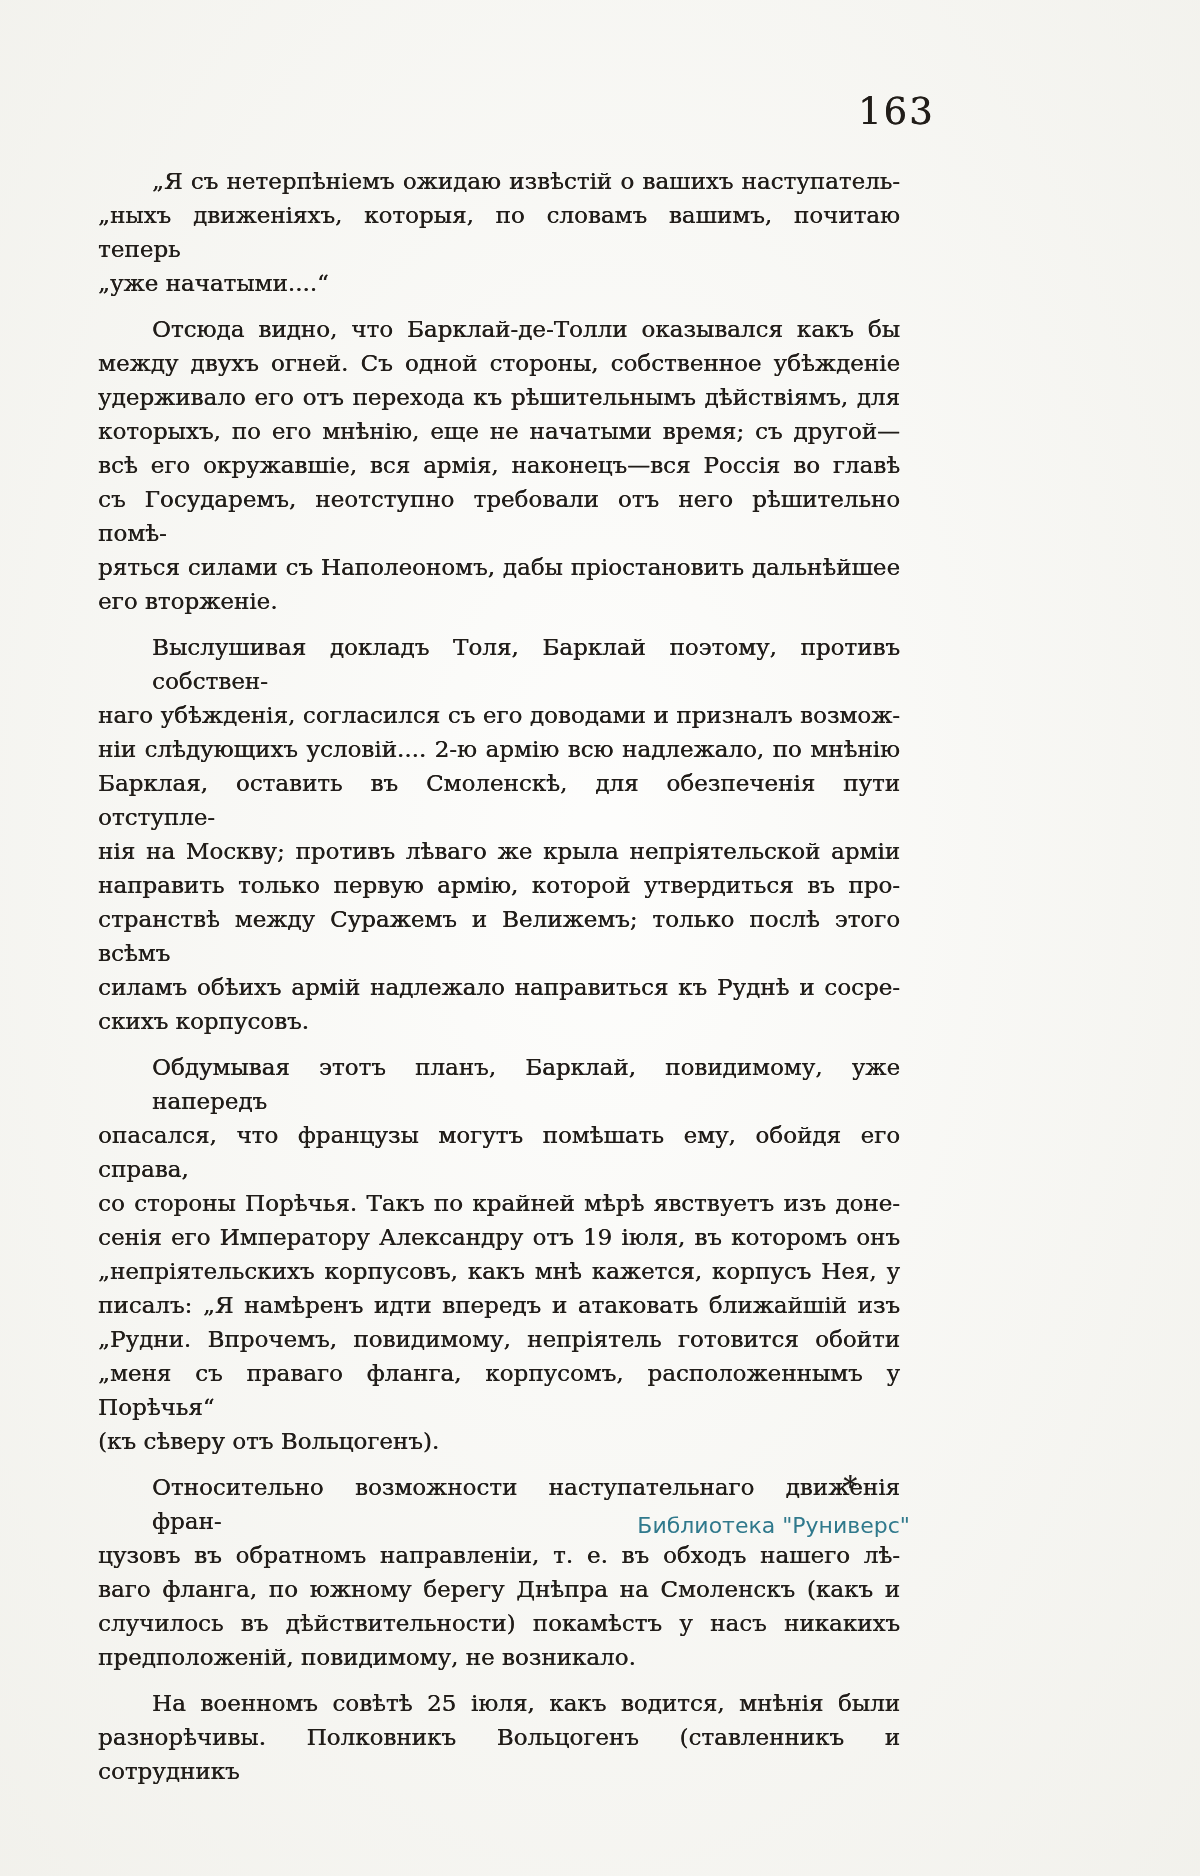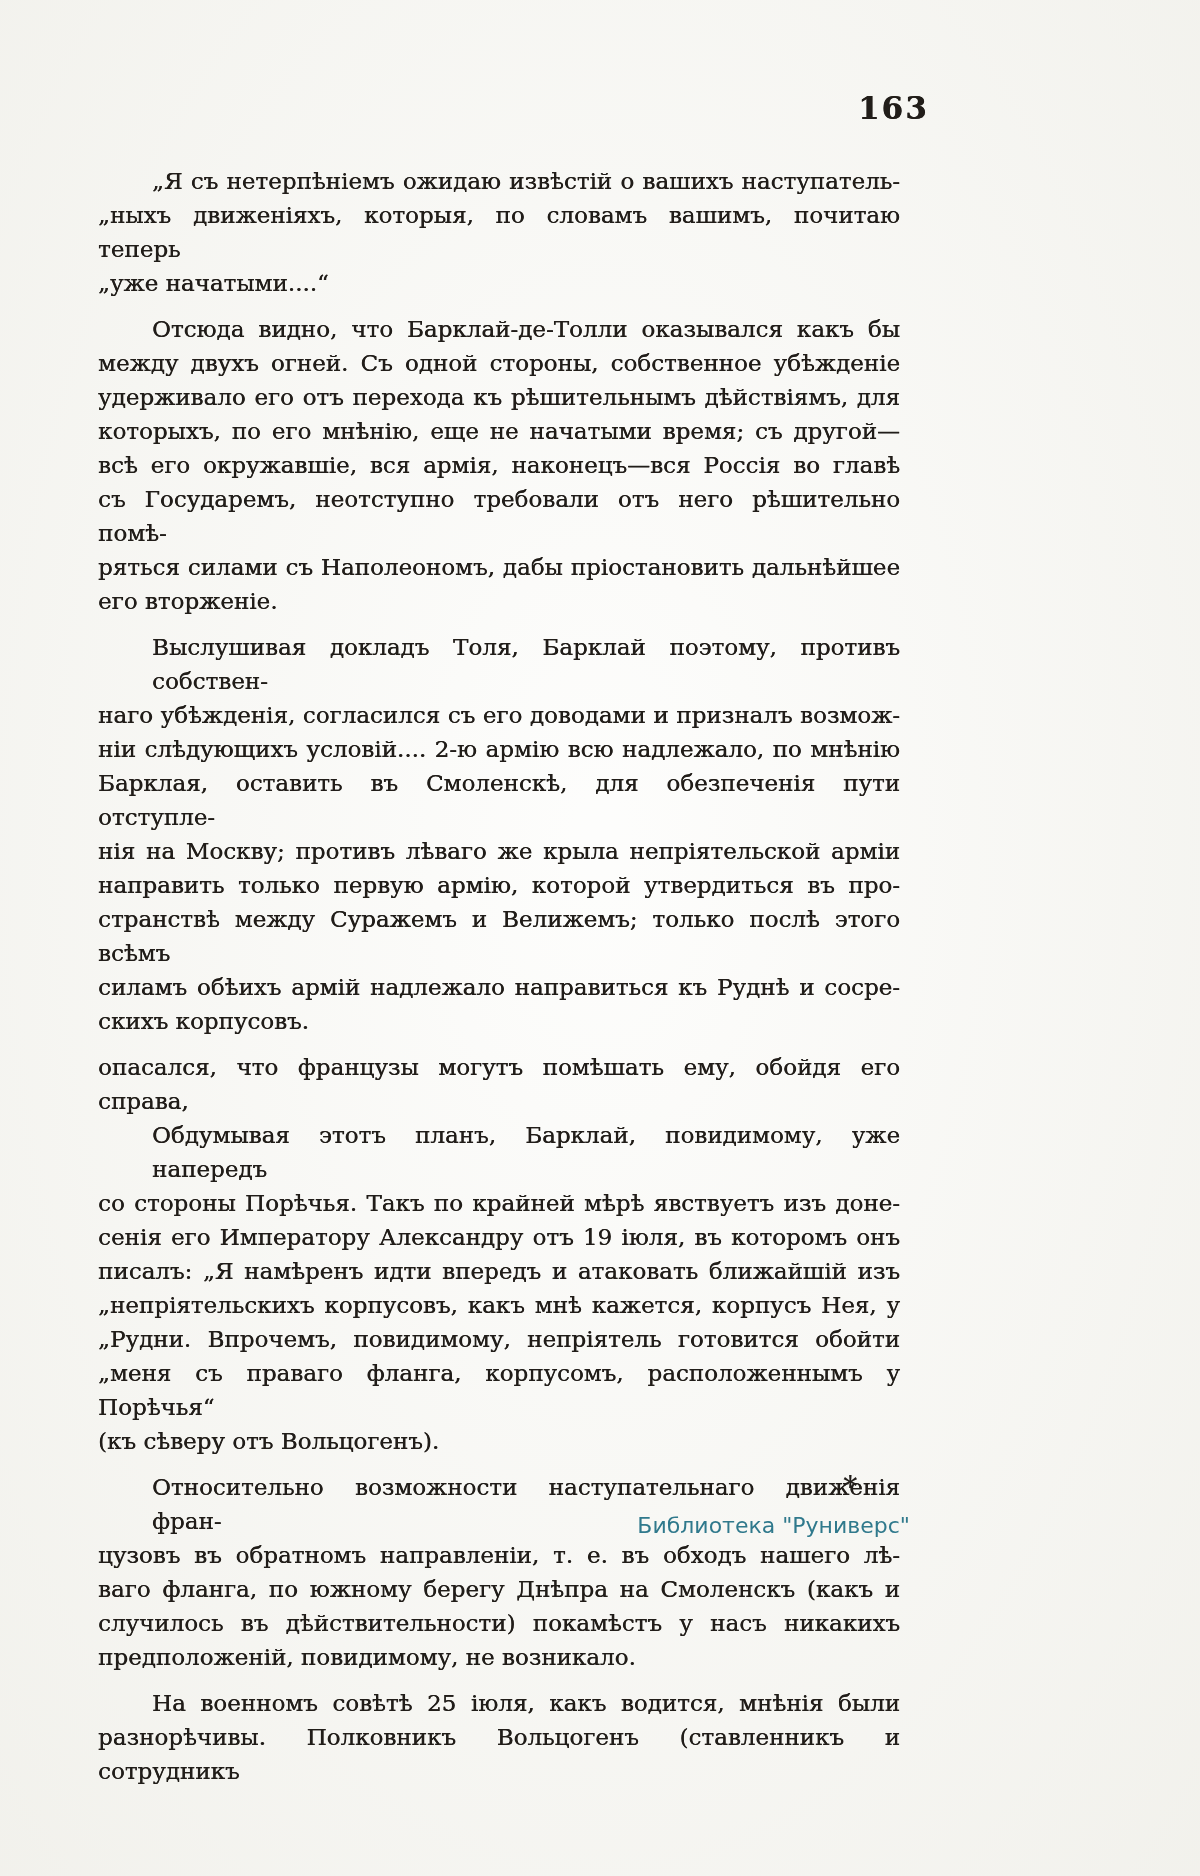--- a/index.html
+++ b/index.html
@@ -14,22 +14,22 @@
   }
   .paper-tone {
     position: absolute; inset: 0;
     background: radial-gradient(ellipse at 50% 45%, rgba(255,255,255,0.6) 0%, rgba(234,233,226,0.55) 100%);
     pointer-events: none;
   }
   .page-number {
     position: absolute;
     top: 90px;
     left: 858px;
-    font-size: 31px;
-    font-weight: 700;
+    font-size: 37px;
+    font-weight: 400;
     letter-spacing: 2px;
     text-shadow: 0.3px 0 0 currentColor;
   }
   .text-block {
     position: absolute;
     top: 152px;
     left: 86px;
     width: 826px;
     font-size: 23px;
     line-height: 34px;
@@ -93,26 +93,26 @@
     <div class="line">ніи слѣдующихъ условій.... 2-ю армію всю надлежало, по мнѣнію</div>
     <div class="line">Барклая, оставить въ Смоленскѣ, для обезпеченія пути отступле-</div>
     <div class="line">нія на Москву; противъ лѣваго же крыла непріятельской арміи</div>
     <div class="line">направить только первую армію, которой утвердиться въ про-</div>
     <div class="line">странствѣ между Суражемъ и Велижемъ; только послѣ этого всѣмъ</div>
     <div class="line">силамъ обѣихъ армій надлежало направиться къ Руднѣ и сосре-</div>
     <div class="line last">скихъ корпусовъ.</div>
   </div>
 
   <div class="para">
+    <div class="line indent">Обдумывая этотъ планъ, Барклай, повидимому, уже напередъ</div>
     <div class="line">опасался, что французы могутъ помѣшать ему, обойдя его справа,</div>
-    <div class="line indent">Обдумывая этотъ планъ, Барклай, повидимому, уже напередъ</div>
     <div class="line">со стороны Порѣчья. Такъ по крайней мѣрѣ явствуетъ изъ доне-</div>
     <div class="line">сенія его Императору Александру отъ 19 іюля, въ которомъ онъ</div>
+    <div class="line">„непріятельскихъ корпусовъ, какъ мнѣ кажется, корпусъ Нея, у</div>
     <div class="line">писалъ: „Я намѣренъ идти впередъ и атаковать ближайшій изъ</div>
-    <div class="line">„непріятельскихъ корпусовъ, какъ мнѣ кажется, корпусъ Нея, у</div>
     <div class="line">„Рудни. Впрочемъ, повидимому, непріятель готовится обойти</div>
     <div class="line">„меня съ праваго фланга, корпусомъ, расположеннымъ у Порѣчья“</div>
     <div class="line last">(къ сѣверу отъ Вольцогенъ).</div>
   </div>
 
   <div class="para">
     <div class="line indent">Относительно возможности наступательнаго движенія фран-</div>
     <div class="line">цузовъ въ обратномъ направленіи, т. е. въ обходъ нашего лѣ-</div>
     <div class="line">ваго фланга, по южному берегу Днѣпра на Смоленскъ (какъ и</div>
     <div class="line">случилось въ дѣйствительности) покамѣстъ у насъ никакихъ</div>

